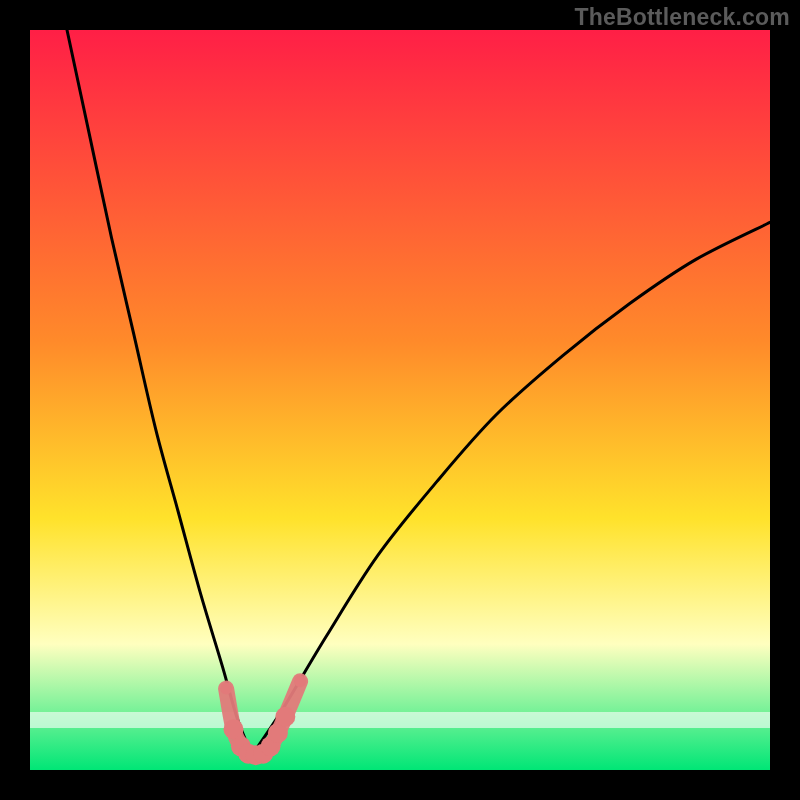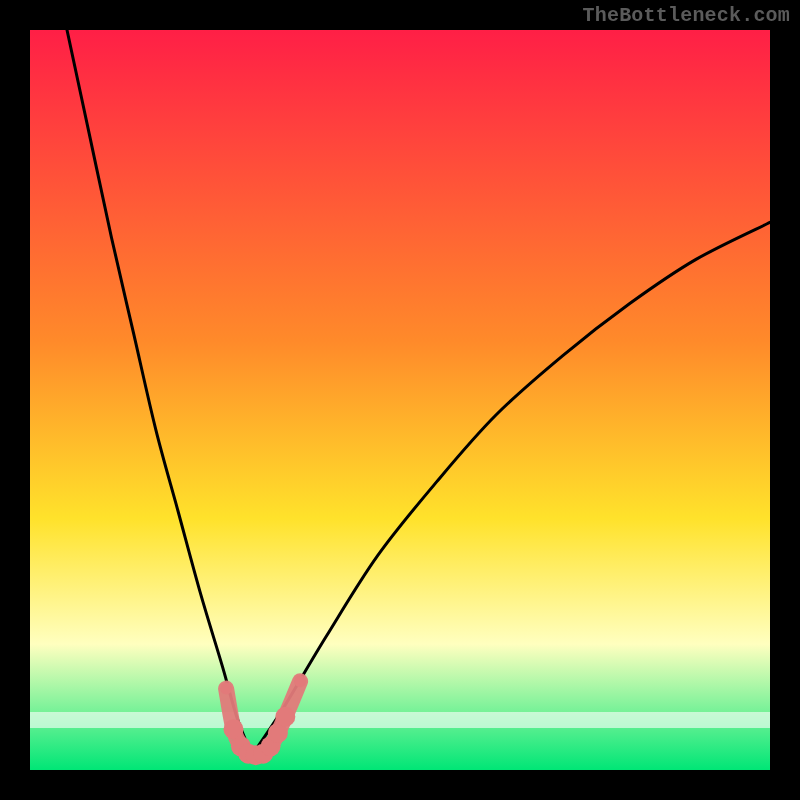--- a/index.html
+++ b/index.html
@@ -14,25 +14,24 @@
   .stage {
     position: relative;
     width: 800px;
     height: 800px;
   }
   .watermark {
     position: absolute;
     top: 4px;
     right: 10px;
     color: #5b5b5b;
-    font-size: 20px;
+    font-size: 23px;
     font-weight: 600;
     letter-spacing: 0.2px;
     user-select: none;
-    font-family: Liberation Mono, monospace;
   }
   .plot {
     position: absolute;
     left: 30px;
     top: 30px;
     width: 740px;
     height: 740px;
     overflow: hidden;
   }
 </style>

